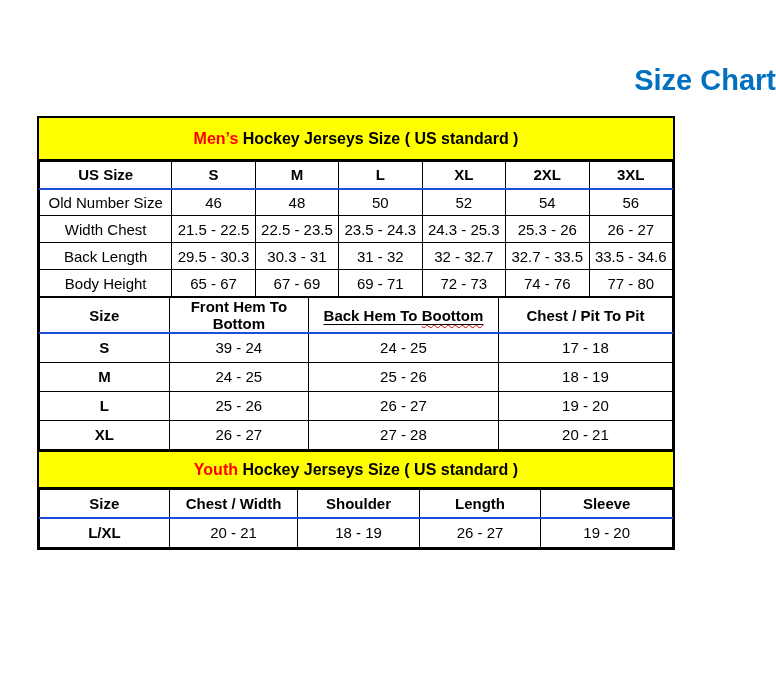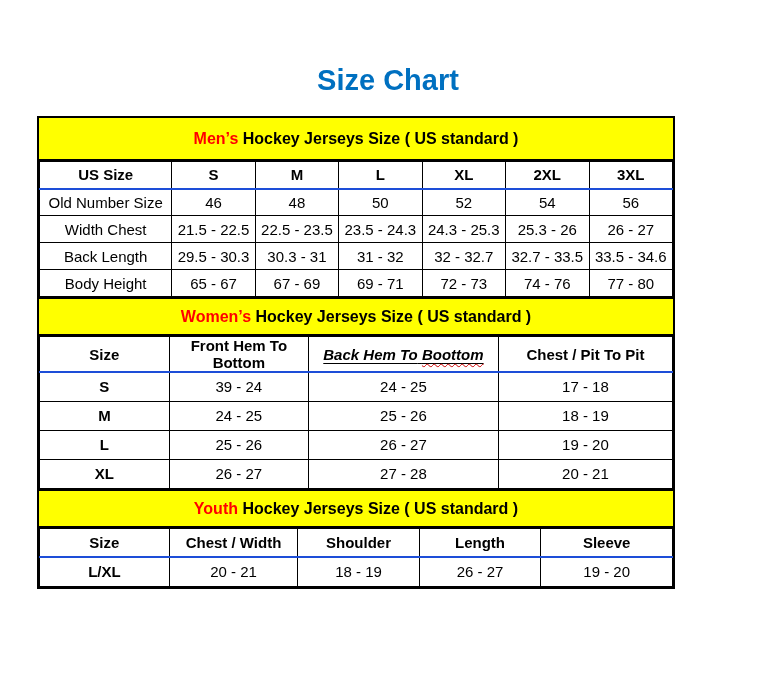--- a/index.html
+++ b/index.html
@@ -6,21 +6,21 @@
   html, body {
     margin: 0; padding: 0;
     width: 776px; height: 692px;
     background: #ffffff;
     font-family: "Liberation Sans", sans-serif;
     color: #000000;
   }
   .page-title {
     margin: 0;
     padding-top: 63px;
-    text-align: center;
+    text-align: right;
     color: #0070C0;
     font-size: 29px;
     font-weight: bold;
     line-height: 34px;
   }
   .chart-wrap {
     width: 638px;
     margin: 19px 0 0 37px;
     border: 2px solid #000;
     background: #fff;
@@ -50,21 +50,20 @@
   }
   th { font-weight: bold; }
   .mens th, .mens td { height: 27px; }
   .womens th, .womens td, .youth th, .youth td { height: 29px; }
   tr.hdr th { border-bottom: 2px solid #1d4ed8; }
   td.bold { font-weight: bold; }
   .underlined {
     text-decoration: underline;
     text-decoration-thickness: 1px;
     text-underline-offset: 3px;
-    font-style: italic;
   }
   .wavy {
     text-decoration-line: underline;
     text-decoration-style: wavy;
     text-decoration-color: #CC0000;
     text-decoration-thickness: 1px;
     text-underline-offset: 3px;
   }
 </style>
 </head>
@@ -130,24 +129,20 @@
       <td>65 - 67</td>
       <td>67 - 69</td>
       <td>69 - 71</td>
       <td>72 - 73</td>
       <td>74 - 76</td>
       <td>77 - 80</td>
     </tr>
   </tbody>
     </table>
 
-  <div class="banner mid">
-    <span class="hl">Women’s</span>
-    <span>Hockey Jerseys Size ( US standard )</span>
-  </div>
   <table class="womens">
     <colgroup>
       <col style="width:20.5%">
         <col style="width:22%">
         <col style="width:30%">
         <col style="width:27.5%">
     </colgroup>
     <tbody>
         <tr class="hdr">
       <th>Size</th>

